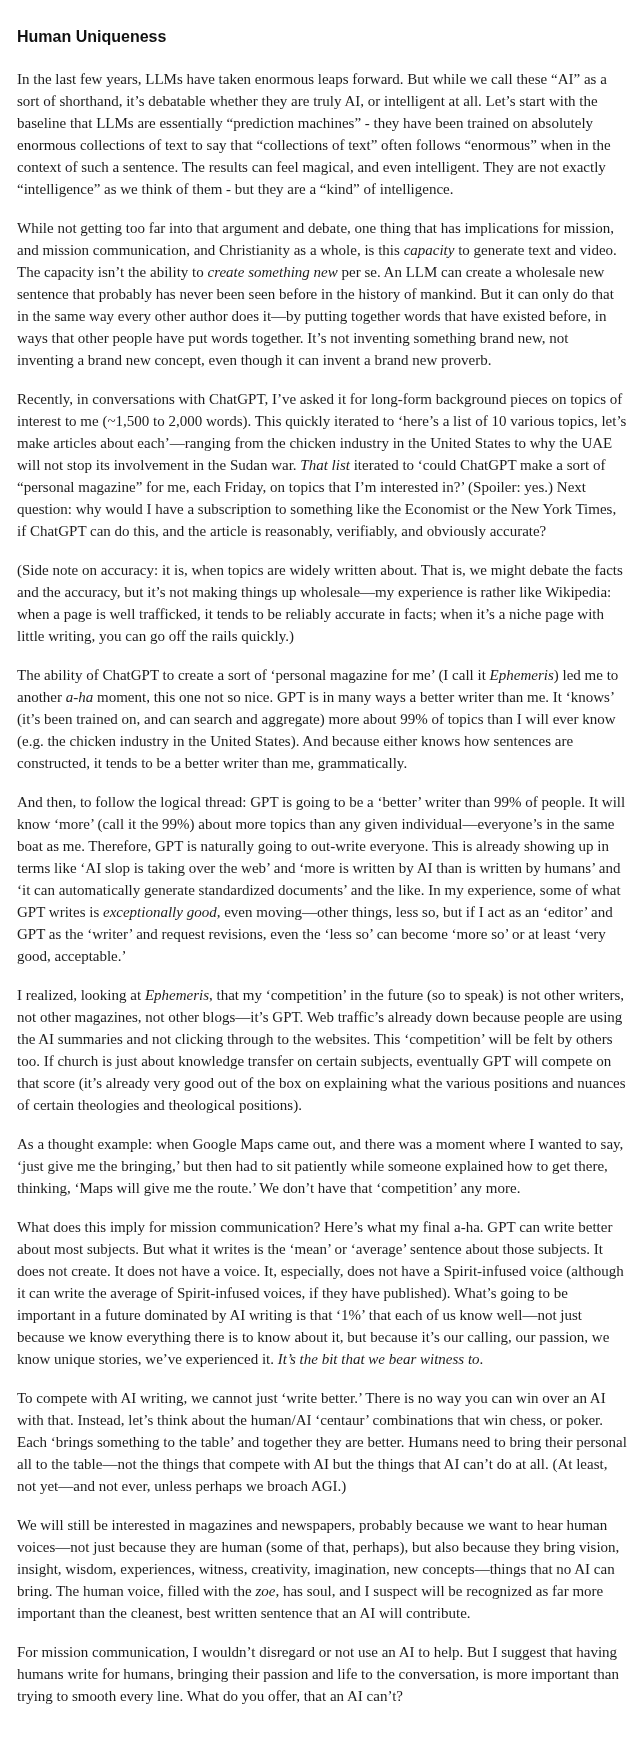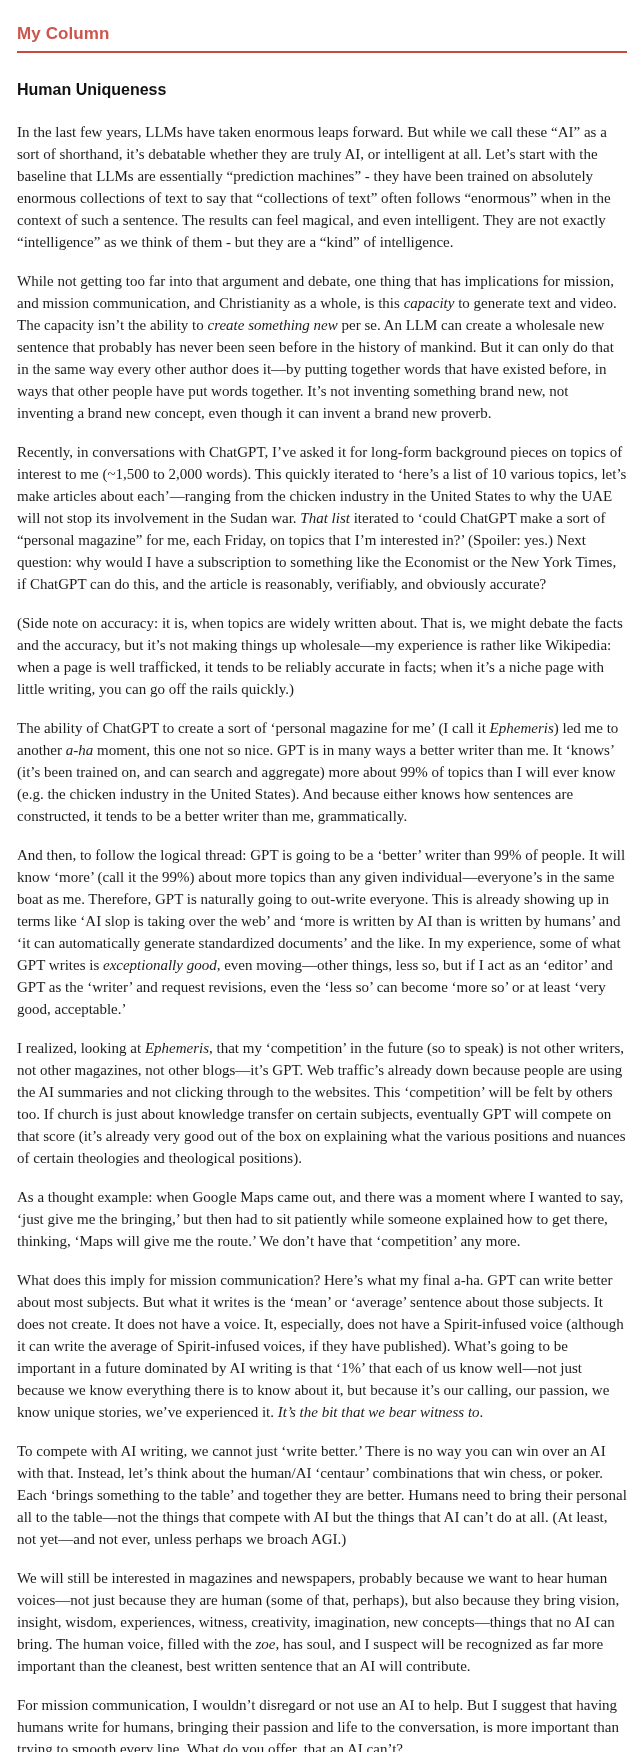--- a/index.html
+++ b/index.html
@@ -55,23 +55,20 @@
     margin-bottom: 0;
   }
   .article-body em {
     font-style: italic;
   }
 </style>
 </head>
 <body>
 
 <div class="page">
-  <header class="masthead">
-    <h1 class="masthead-title">My Column</h1>
-  </header>
 
   <article class="article-body">
     <h2 class="article-heading">Human Uniqueness</h2>
 
     <div>
         <p>In the last few years, LLMs have taken enormous leaps forward. But while we call these “AI” as a sort of shorthand, it’s debatable whether they are truly AI, or intelligent at all. Let’s start with the baseline that LLMs are essentially “prediction machines” - they have been trained on absolutely enormous collections of text to say that “collections of text” often follows “enormous” when in the context of such a sentence. The results can feel magical, and even intelligent. They are not exactly “intelligence” as we think of them - but they are a “kind” of intelligence.</p>
         <p>While not getting too far into that argument and debate, one thing that has implications for mission, and mission communication, and Christianity as a whole, is this <em>capacity</em> to generate text and video. The capacity isn’t the ability to <em>create something new</em> per se. An LLM can create a wholesale new sentence that probably has never been seen before in the history of mankind. But it can only do that in the same way every other author does it—by putting together words that have existed before, in ways that other people have put words together. It’s not inventing something brand new, not inventing a brand new concept, even though it can invent a brand new proverb.</p>
         <p>Recently, in conversations with ChatGPT, I’ve asked it for long-form background pieces on topics of interest to me (~1,500 to 2,000 words). This quickly iterated to ‘here’s a list of 10 various topics, let’s make articles about each’—ranging from the chicken industry in the United States to why the UAE will not stop its involvement in the Sudan war. <em>That list</em> iterated to ‘could ChatGPT make a sort of “personal magazine” for me, each Friday, on topics that I’m interested in?’ (Spoiler: yes.) Next question: why would I have a subscription to something like the Economist or the New York Times, if ChatGPT can do this, and the article is reasonably, verifiably, and obviously accurate?</p>
         <p>(Side note on accuracy: it is, when topics are widely written about. That is, we might debate the facts and the accuracy, but it’s not making things up wholesale—my experience is rather like Wikipedia: when a page is well trafficked, it tends to be reliably accurate in facts; when it’s a niche page with little writing, you can go off the rails quickly.)</p>
         <p>The ability of ChatGPT to create a sort of ‘personal magazine for me’ (I call it <em>Ephemeris</em>) led me to another <em>a-ha</em> moment, this one not so nice. GPT is in many ways a better writer than me. It ‘knows’ (it’s been trained on, and can search and aggregate) more about 99% of topics than I will ever know (e.g. the chicken industry in the United States). And because either knows how sentences are constructed, it tends to be a better writer than me, grammatically.</p>

